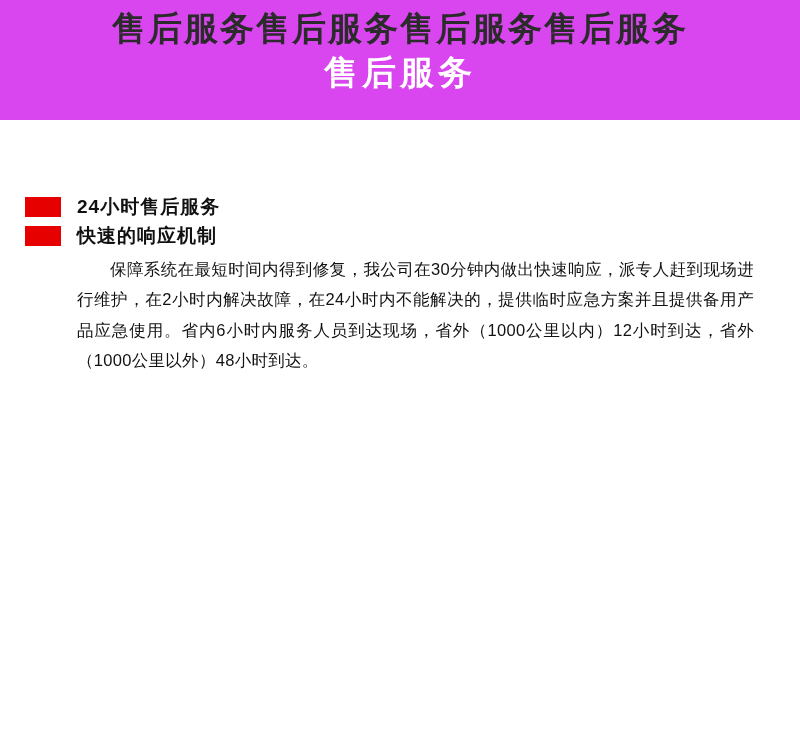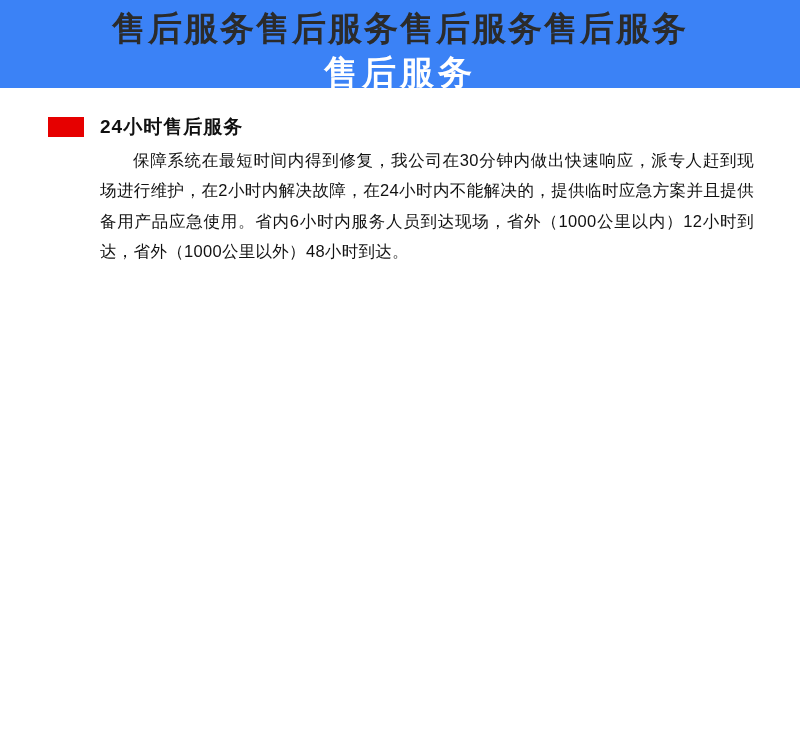--- a/index.html
+++ b/index.html
@@ -17,22 +17,22 @@
   .page {
     position: relative;
     width: 800px;
     height: 741px;
     background: #ffffff;
   }
   
   .banner {
     position: relative;
     width: 800px;
-    height: 88px;
-    background: #3b82f6;
+    height: 120px;
+    background: #d946ef;
     overflow: hidden;
   }
   .banner-ghost {
     position: absolute;
     top: 6px;
     left: 0;
     width: 800px;
     text-align: center;
     font-size: 34px;
     font-weight: bold;
@@ -47,22 +47,23 @@
     left: 0;
     width: 800px;
     text-align: center;
     font-size: 34px;
     font-weight: bold;
     color: #ffffff;
     letter-spacing: 4px;
   }
   
   .content {
-    padding: 28px 36px 0 48px;
+    padding: 28px 36px 0 25px;
     box-sizing: border-box;
+    margin-top: 48px;
   }
   .section {
     margin-bottom: 2px;
   }
   .section-head {
     display: flex;
     align-items: center;
     margin-bottom: 6px;
   }
   .bullet {
@@ -105,20 +106,24 @@
 
     <div class="section">
       <div class="section-head">
         <span class="bullet"></span>
         <span class="section-title">24小时售后服务</span>
       </div>
     </div>
 
 
     <div class="section">
+      <div class="section-head">
+        <span class="bullet"></span>
+        <span class="section-title">快速的响应机制</span>
+      </div>
       <p class="para">保障系统在最短时间内得到修复，我公司在30分钟内做出快速响应，派专人赶到现场进行维护，在2小时内解决故障，在24小时内不能解决的，提供临时应急方案并且提供备用产品应急使用。省内6小时内服务人员到达现场，省外（1000公里以内）12小时到达，省外（1000公里以外）48小时到达。</p>
     </div>
 
     <div class="section">
     </div>
 
   </div>
 </div>
 
 </body></html>

